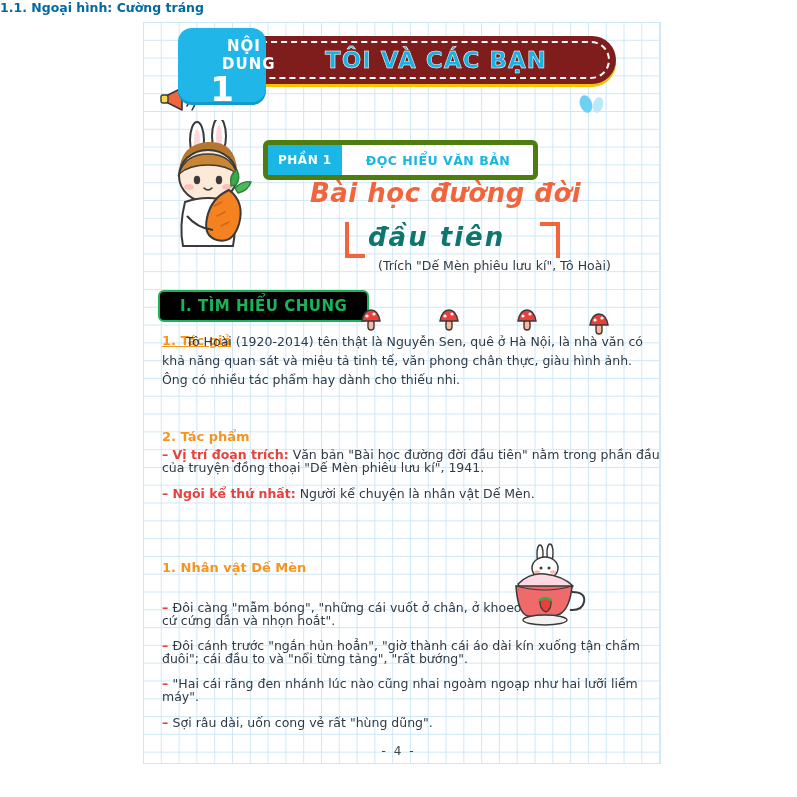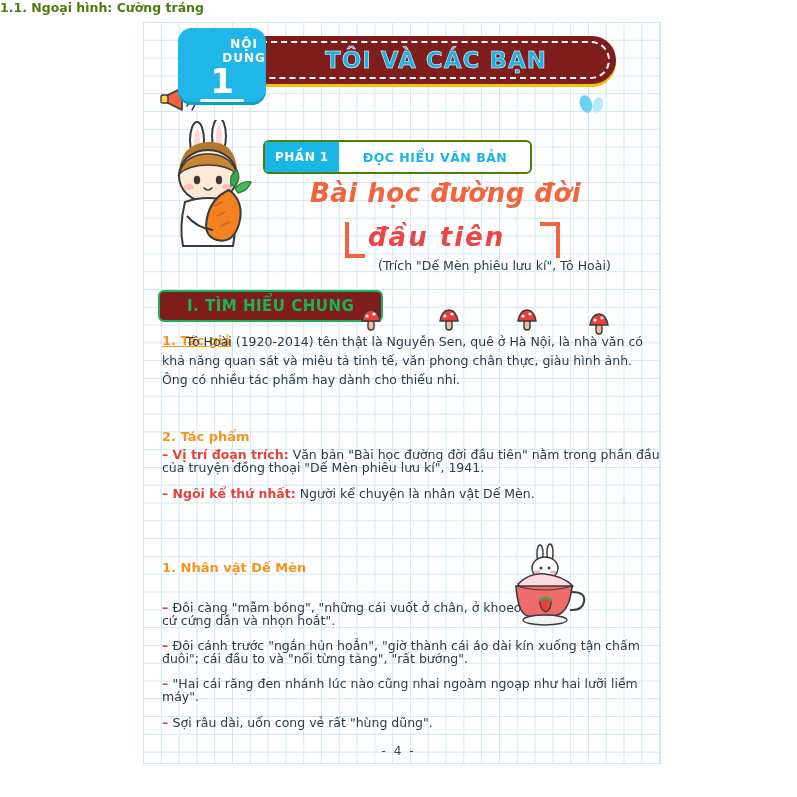--- a/index.html
+++ b/index.html
@@ -48,21 +48,21 @@
     -webkit-text-stroke:0.5px #ffffff;
     padding-left:40px;box-sizing:border-box;
   }
   .badge{
     position:absolute;left:178px;top:28px;width:88px;height:74px;
     background:#21b6e8;border-radius:14px;
     box-shadow:0 3px 0 #119bca;
     text-align:center;color:#fff;
   }
   .badge .b-top{
-    font-size:12px;font-weight:bold;letter-spacing:1px;margin-top:9px;padding-left:44px;
+    font-size:15px;font-weight:bold;letter-spacing:1px;margin-top:9px;padding-left:44px;
   }
   .badge .b-num{
     font-size:34px;font-weight:bold;line-height:36px;margin-top:-2px;
     color:#fff;
   }
   .badge .b-underline{
     width:44px;height:3px;background:#fff;border-radius:2px;margin:0 auto;
     opacity:.9;
   }
 
@@ -70,61 +70,61 @@
   .megaphone{position:absolute;left:160px;top:82px;width:44px;height:34px;}
   
   .leafdeco{position:absolute;left:578px;top:92px;width:30px;height:24px;}
 
   
   .mascot{position:absolute;left:157px;top:120px;width:120px;height:130px;}
 
   
   .phantag{
     position:absolute;left:263px;top:140px;width:265px;height:30px;
-    background:#ffffff;border:2px solid #4d7c0f;border-radius:6px;
+    background:#ffffff;border:5px solid #4d7c0f;border-radius:6px;
     display:flex;align-items:center;
   }
   .phantag .p1{
     background:#19b6e6;color:#fff;font-weight:bold;font-size:12px;
     height:100%;display:flex;align-items:center;padding:0 10px;
     letter-spacing:.5px;
   }
   .phantag .p2{
     color:#19b6e6;font-weight:bold;font-size:12.5px;padding-left:24px;
     letter-spacing:.5px;
   }
 
   
   .lesson1{
     position:absolute;left:310px;top:178px;width:300px;
     font-size:26px;font-weight:bold;color:#f2643c;
     font-style:italic;letter-spacing:0.5px;white-space:nowrap;
   }
   .lesson2{
     position:absolute;left:368px;top:222px;width:220px;
-    font-size:26px;font-weight:bold;color:#ef4444;
+    font-size:26px;font-weight:bold;color:#0f766e;
     font-style:italic;letter-spacing:2px;white-space:nowrap;
   }
   .bracketL{
     position:absolute;left:345px;top:222px;width:16px;height:32px;
     border-left:4px solid #f2643c;border-bottom:4px solid #f2643c;
   }
   .bracketR{
     position:absolute;left:540px;top:222px;width:16px;height:32px;
     border-right:4px solid #f2643c;border-top:4px solid #f2643c;
   }
   .sourceline{
     position:absolute;left:378px;top:258px;
     font-size:12.5px;color:#2f3a45;white-space:nowrap;
   }
 
   
   .sec{
     position:absolute;height:28px;border:2px solid #19b45a;border-radius:6px;
-    display:flex;align-items:center;padding:0 27px;background:#7f1d1d;
+    display:flex;align-items:center;padding:0 20px;background:#000000;
     color:#19b45a;font-weight:bold;font-size:15px;letter-spacing:.5px;
     white-space:nowrap;
   }
   #sec1{left:158px;top:290px;}
   #sec2{left:158px;top:518px;}
 
   .sub{
     position:absolute;color:#f7941d;font-weight:bold;font-size:13px;
     white-space:nowrap;
   }
@@ -139,21 +139,21 @@
 
   .bullet{
     position:absolute;color:#2f3a45;font-size:12.5px;line-height:13px;
   }
   .bullet .dash{color:#e8413c;font-weight:bold;}
   .bullet .red{color:#e8413c;font-weight:bold;}
 
   #b1{left:162px;top:448px;width:500px;}
   #b2{left:162px;top:487px;width:500px;}
 
-  #ngoaihinh{left:162px;top:583px;width:480px;color:#4d7c0f;font-size:12.5px;font-weight:bold;}
+  #ngoaihinh{left:162px;top:583px;width:480px;color:#0369a1;font-size:12.5px;font-weight:bold;}
   #b3{left:162px;top:601px;width:360px;}
   #b4{left:162px;top:639px;width:500px;}
   #b5{left:162px;top:677px;width:500px;}
   #b6{left:162px;top:716px;width:500px;}
 
   
   .mush-row{position:absolute;left:360px;top:308px;width:260px;height:26px;}
   .mush{position:absolute;width:22px;height:24px;}
 
   

